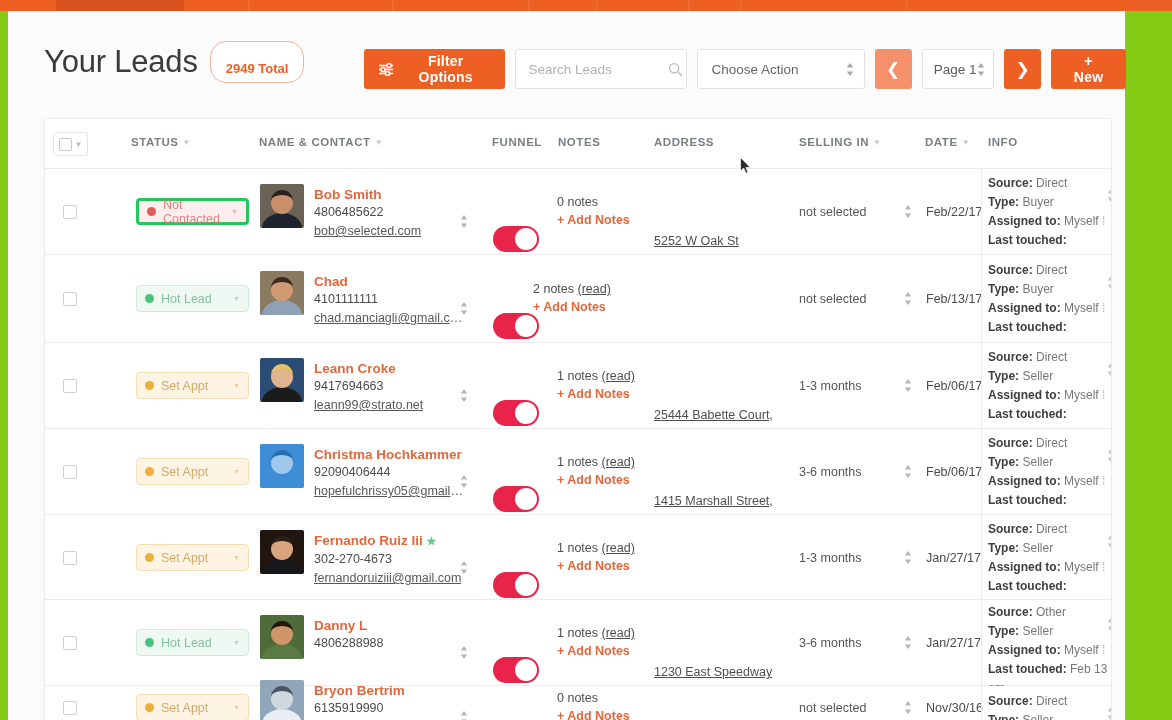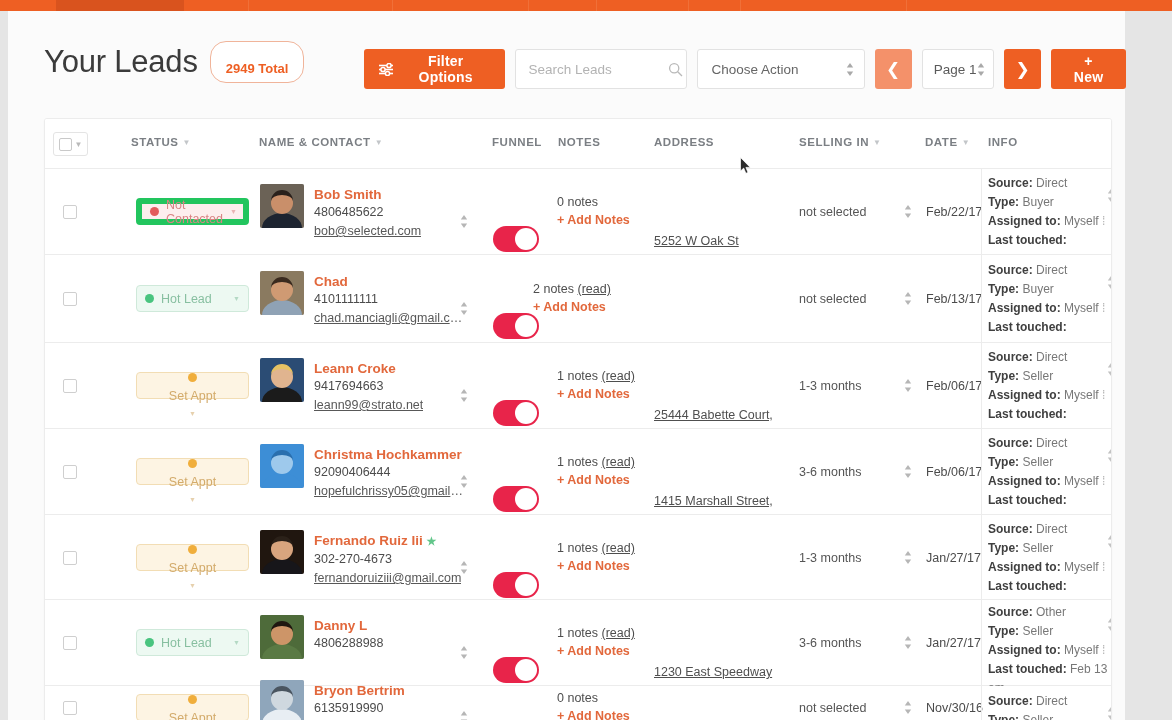--- a/index.html
+++ b/index.html
@@ -12,21 +12,21 @@
 
   
   .topstrip { position: absolute; top: 0; left: 0; width: 1172px; height: 11px; background: #ee5f23; }
   .topstrip .seg { position: absolute; top: 0; height: 11px; }
   .topstrip .seg.dark { background: #d9531e; }
   .topstrip .seg.div  { background: #f07038; width: 1px; }
   .topstrip-shadow { position:absolute; top:11px; left:0; width:1172px; height:3px;
      background: linear-gradient(to bottom, rgba(0,0,0,.10), rgba(0,0,0,0)); }
 
   
-  .page { position: absolute; top: 11px; left: 0; width: 1172px; height: 709px; background: #e5e5e5; }
+  .page { position: absolute; top: 11px; left: 0; width: 1172px; height: 709px; background: #84cc16; }
   .sheet { position:absolute; top:0; left:8px; width: 1117px; height: 709px; background: #fbfbfb; }
 
   
   .header { position: absolute; top: 30px; left: 44px; width: 1082px; height: 62px; }
   .title-wrap { display: flex; align-items: center; gap: 12px; float: left; }
   .page-title {
     font-size: 31px; color: #3b3b3b; font-weight: 400; letter-spacing: -0.2px;
     line-height: 40px;
   }
   .total-badge {
@@ -113,25 +113,25 @@
   .row-check { left: 18px; }
   .row-check .cbx { width: 14px; height: 14px; border-color: #cfcfcf; }
 
   .status-pill {
     width: 113px; height: 27px; border-radius: 4px; display: flex; align-items: center;
     padding: 0 8px; gap: 7px; font-size: 12.5px; position: relative;
   }
   .status-pill .dot { width: 9px; height: 9px; border-radius: 50%; flex: none; }
   .status-pill .lbl { flex: 1; }
   .status-pill .ch { font-size: 7px; opacity: .55; }
-  .pill-not     { background: #fdeeee; border: 6px solid #22c55e; color: #d98484; }
+  .pill-not     { background: #fdeeee; border: 3px solid #22c55e; color: #d98484; }
   .pill-not .dot{ background: #e25c5c; }
   .pill-hot     { background: #edf9f2; border: 1px solid #cfe9da; color: #87bfa0; }
   .pill-hot .dot{ background: #49c47f; }
-  .pill-appt    { background: #fdf4e3; border: 1px solid #f2ddb4; color: #d3ab6b; flex-direction: column; }
+  .pill-appt    { background: #fdf4e3; border: 1px solid #f2ddb4; color: #d3ab6b; }
   .pill-appt .dot{ background: #f0ae3c; }
 
   .avatar {
     width: 44px; height: 44px; border-radius: 2px; overflow:hidden; position: relative; flex:none;
     background: #b9b9b9;
   }
   .contact { display: flex; gap: 10px; }
   .contact-text { padding-top: 1px; }
   .lead-name { font-size: 13.5px; color: #e2683c; font-weight: bold; line-height: 17px; white-space: nowrap; }
   .star { color: #62c68a; font-size: 11px; }

